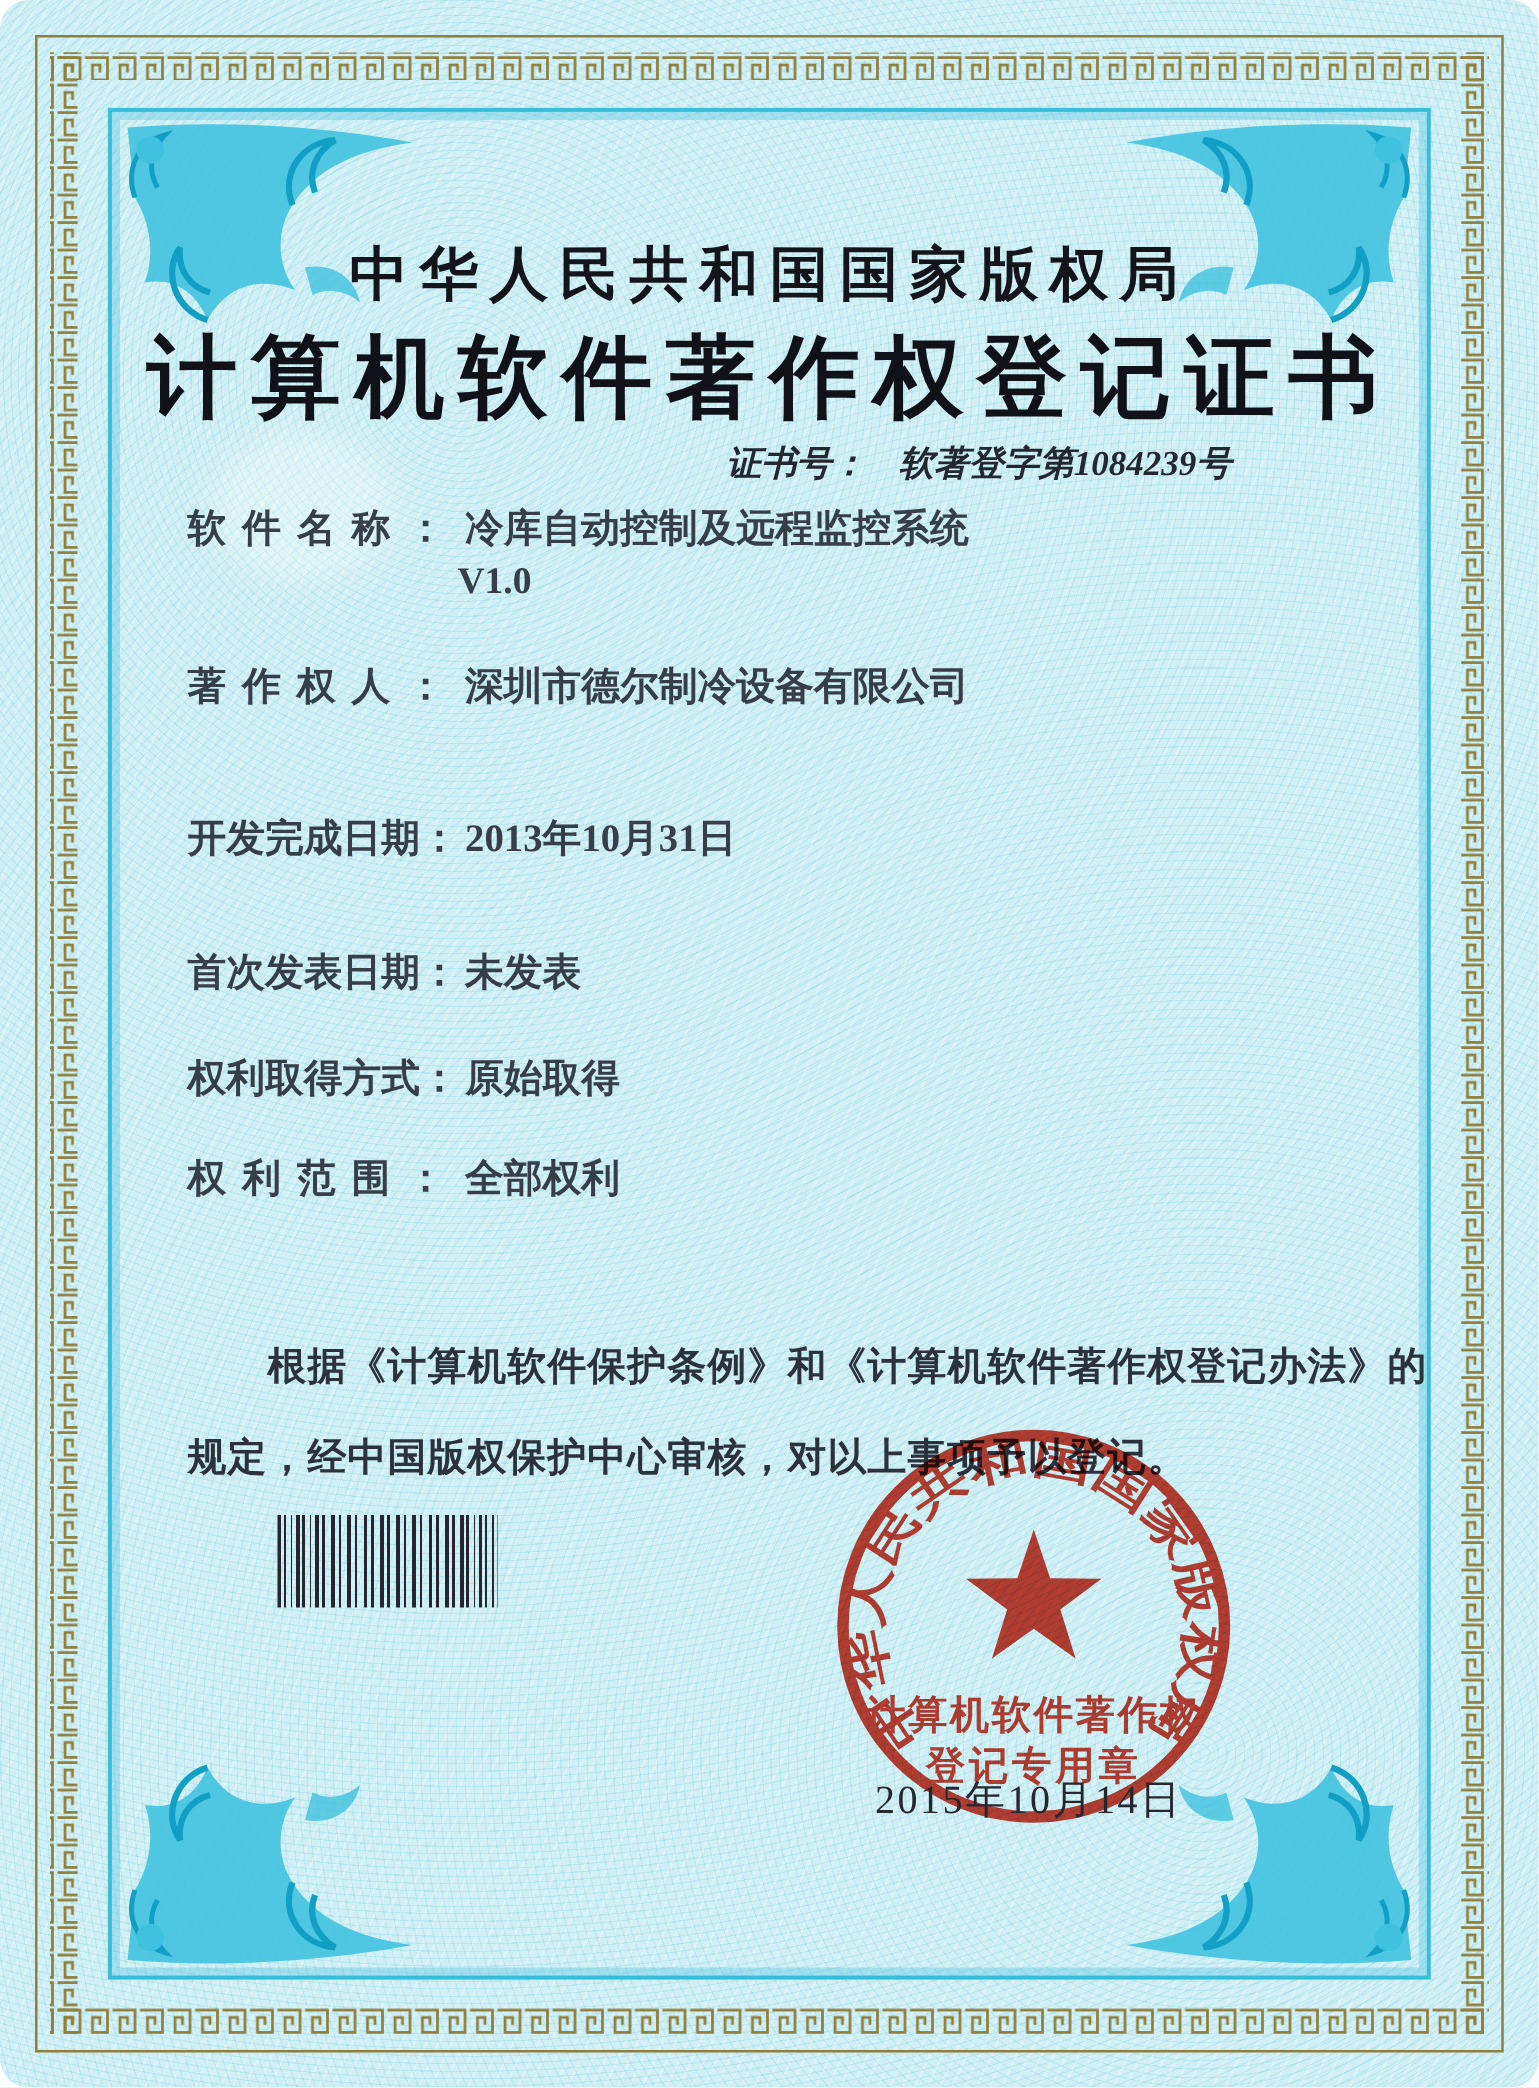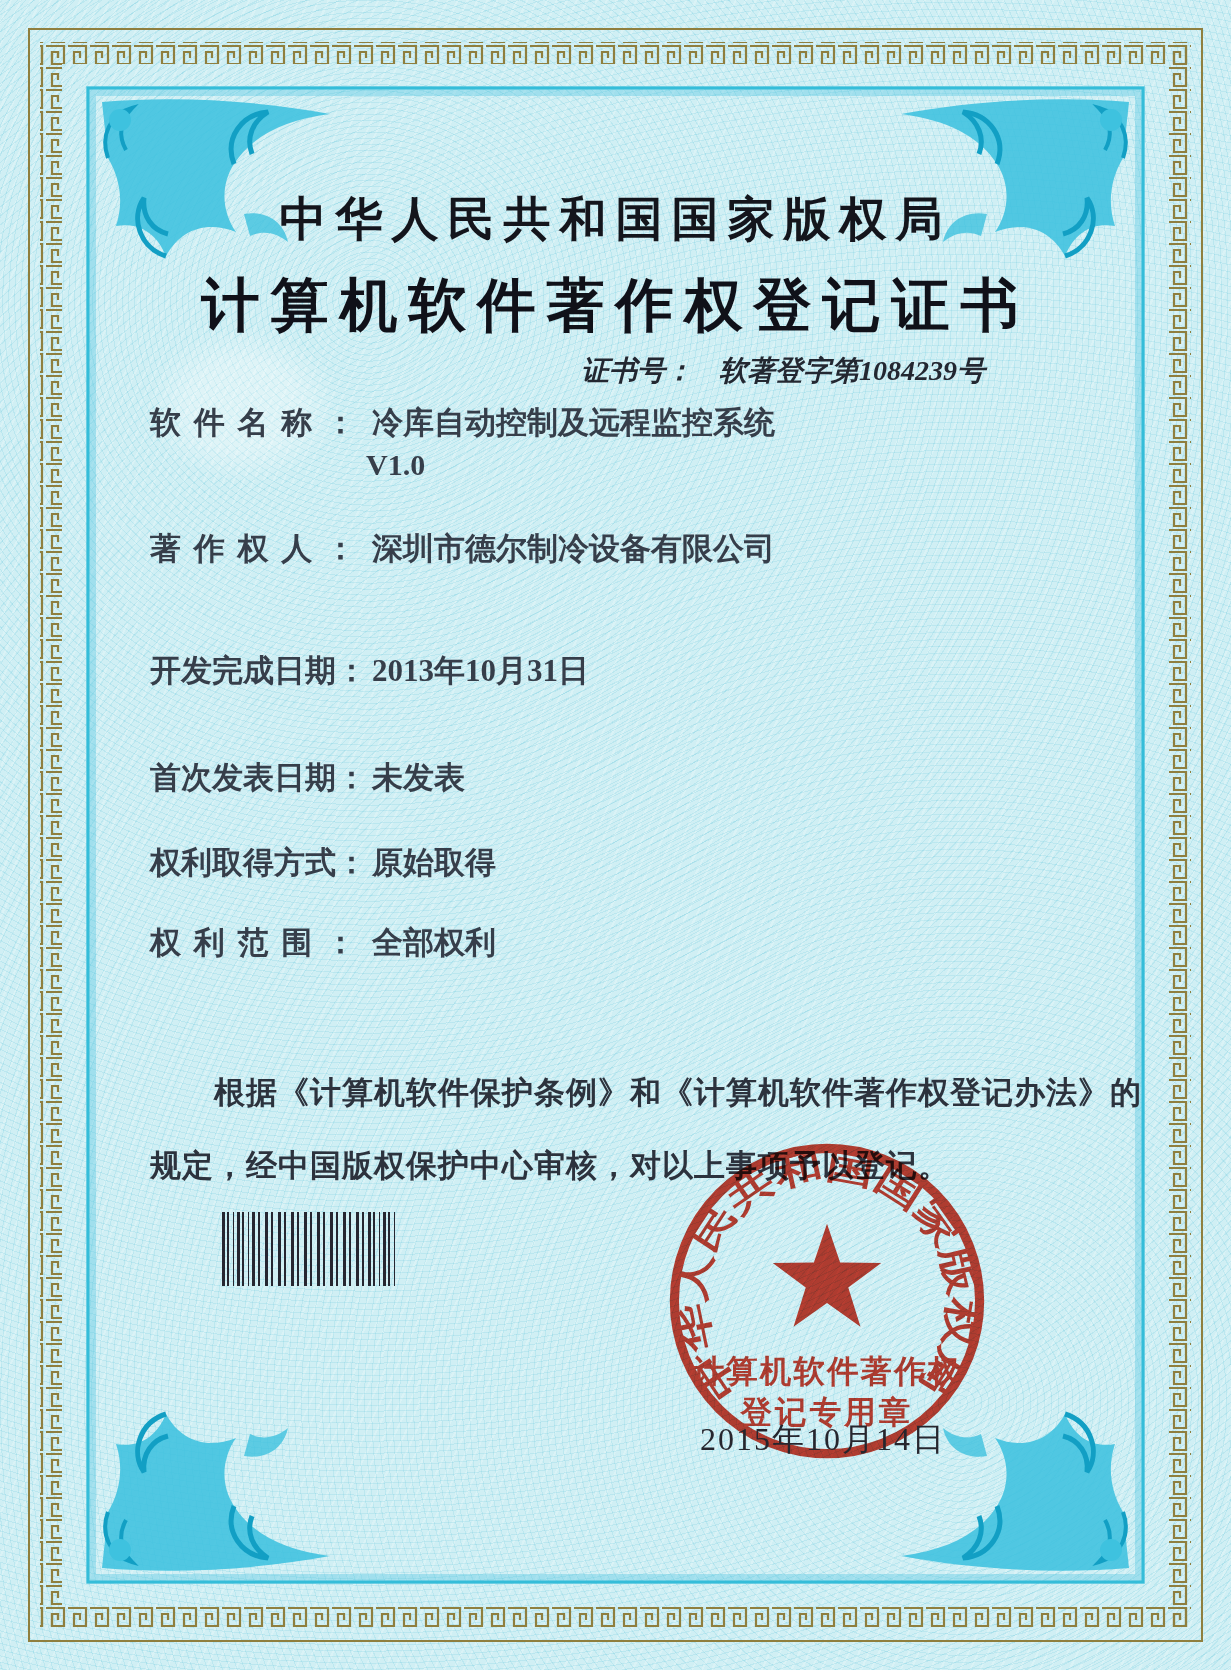--- a/index.html
+++ b/index.html
@@ -7,30 +7,31 @@
     width:1231px;height:1670px;overflow:hidden;
     font-family:"Liberation Serif","DejaVu Serif",serif;
   }
   .page{
     position:relative;width:1231px;height:1670px;
     background-color:#d0eff4;
     background-image:
       repeating-radial-gradient(circle at 30% 18%, rgba(40,175,205,.13) 0 1px, rgba(0,0,0,0) 1px 6px),
       repeating-radial-gradient(circle at 78% 84%, rgba(40,175,205,.12) 0 1px, rgba(0,0,0,0) 1px 7px),
       repeating-linear-gradient(115deg, rgba(255,255,255,.22) 0 2px, rgba(0,0,0,0) 2px 9px);
+    border-radius: 23px;
   }
   .frame-svg{position:absolute;inset:0;}
   .txt{position:absolute;white-space:nowrap;}
   .authority{
     top:188px;left:0;width:100%;text-align:center;
     font-size:47px;font-weight:bold;letter-spacing:9px;color:#14151c;
   }
   .cert-title{
-    top:267px;left:0;width:100%;text-align:center;
-    font-size:58px;font-weight:bold;letter-spacing:11px;color:#101119;
+    top:254px;left:0;width:100%;text-align:center;
+    font-size:72px;font-weight:bold;letter-spacing:11px;color:#101119;
   }
   .certno{top:352px;right:246px;font-size:28px;font-weight:bold;color:#232731;font-style:italic;}
   .certno .gap{display:inline-block;width:26px;}
   .row{left:150px;font-size:31px;font-weight:700;color:#363e4a;}
   .flabel{display:inline-block;width:206px;text-align:justify;text-align-last:justify;}
   .fvalue{margin-left:16px;}
   .v2{left:366px;font-size:30px;font-weight:600;color:#363e4a;}
   .stmt{left:150px;width:950px;font-size:31px;font-weight:600;color:#2c323d;letter-spacing:1px;}
   .stmt.l1{text-indent:64px;}
   .barcode{

